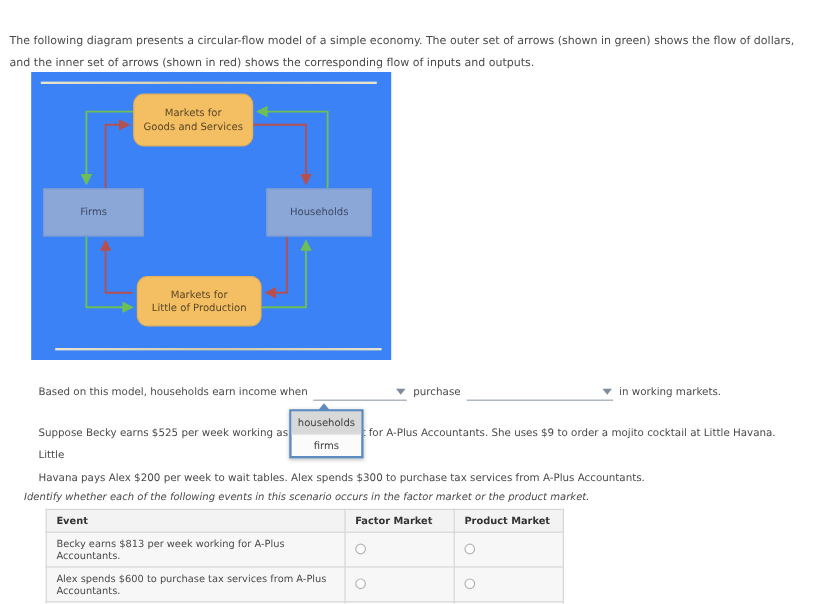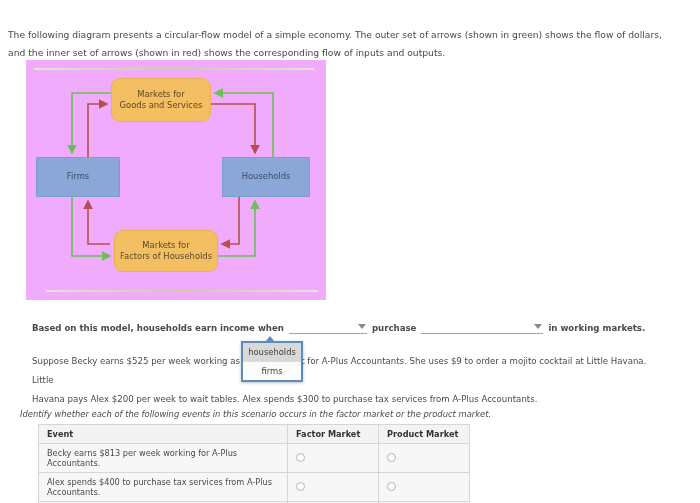--- a/index.html
+++ b/index.html
@@ -12,21 +12,21 @@
     position:relative;
   }
   .intro{
     position:absolute;left:8px;top:6px;width:672px;
     font-size:9.2px;line-height:1.95;color:#4a4a4a;margin-top:20px;
   }
 
   
   .diagram{
     position:absolute;left:26px;top:60px;width:300px;height:240px;
-    background:#f0abfc;
+    background:#3b82f6;
   }
   .rule{position:absolute;height:2px;background:linear-gradient(to right,#e6e3cf,#cfc9a8,#e6e3cf);}
   .rule.top{left:8px;top:8px;width:280px;}
   .rule.bot{left:20px;top:230px;width:272px;}
 
   .node{
     position:absolute;display:flex;align-items:center;justify-content:center;
     text-align:center;font-size:8.4px;line-height:1.35;color:#4d4235;
     box-sizing:border-box;
   }
@@ -39,21 +39,21 @@
   #n-goods{left:85px;top:18px;width:100px;height:44px;}
   #n-factors{left:88px;top:170px;width:104px;height:42px;}
   #n-firms{left:10px;top:97px;width:84px;height:40px;}
   #n-house{left:196px;top:97px;width:88px;height:40px;}
 
   .svgwrap{position:absolute;left:0;top:0;width:300px;height:240px;}
 
   
   .qline{
     position:absolute;left:32px;top:322px;font-size:8.6px;color:#4a4a4a;
-    display:flex;align-items:center;gap:5px;white-space:nowrap;font-weight:bold;
+    display:flex;align-items:flex-start;gap:5px;white-space:nowrap;
   }
   .selbox{
     display:inline-flex;align-items:center;justify-content:flex-end;
     border-bottom:1px solid #9aa6b4;height:11px;position:relative;
   }
   .selbox.w1{width:78px;}
   .selbox.w2{width:122px;}
   .caret{
     width:0;height:0;border-left:4.5px solid transparent;border-right:4.5px solid transparent;
     border-top:5px solid #7f8c9b;margin-bottom:2px;margin-right:1px;
@@ -144,21 +144,21 @@
   <div class="node orange" id="n-goods">
     <span>
       <span>Markets for</span><br>
       <span>Goods and Services</span>
     </span>
   </div>
 
   <div class="node orange" id="n-factors">
     <span>
       <span>Markets for</span><br>
-      <span>Factors of Households</span>
+      <span>Little of Production</span>
     </span>
   </div>
 
   <div class="node blue" id="n-firms">Firms</div>
   <div class="node blue" id="n-house">Households</div>
 </div>
 
 <div class="qline">
   <span>Based on this model, households earn income when</span>
   <span class="selbox w1">
@@ -194,21 +194,21 @@
       <th class="c">Product Market</th>
     </tr>
   </thead>
   <tbody>
     <tr>
       <td>Becky earns $813 per week working for A-Plus Accountants.</td>
       <td class="c"><span class="radio"></span></td>
       <td class="c"><span class="radio"></span></td>
     </tr>
     <tr>
-      <td>Alex spends $400 to purchase tax services from A-Plus Accountants.</td>
+      <td>Alex spends $600 to purchase tax services from A-Plus Accountants.</td>
       <td class="c"><span class="radio"></span></td>
       <td class="c"><span class="radio"></span></td>
     </tr>
     <tr>
       <td>Alex earns $200 per week working for Little Havana.</td>
       <td class="c"></td>
       <td class="c"></td>
     </tr>
   </tbody>
 </table>

